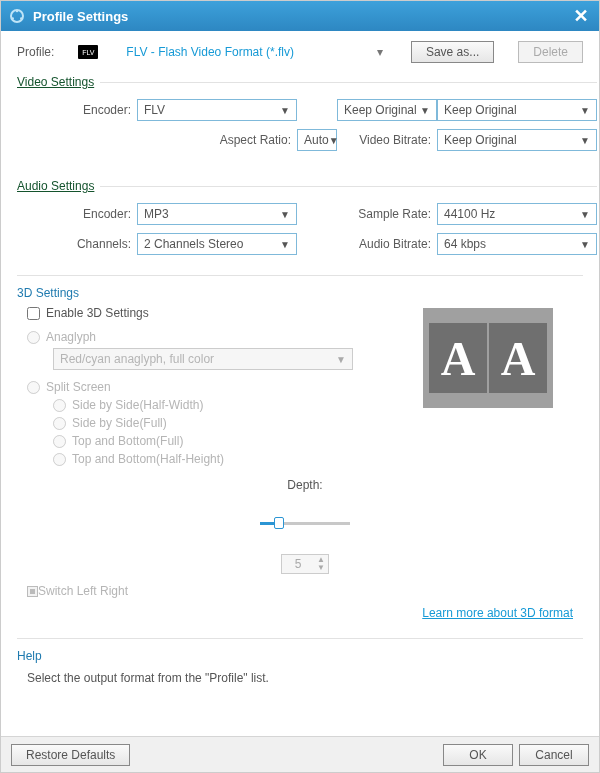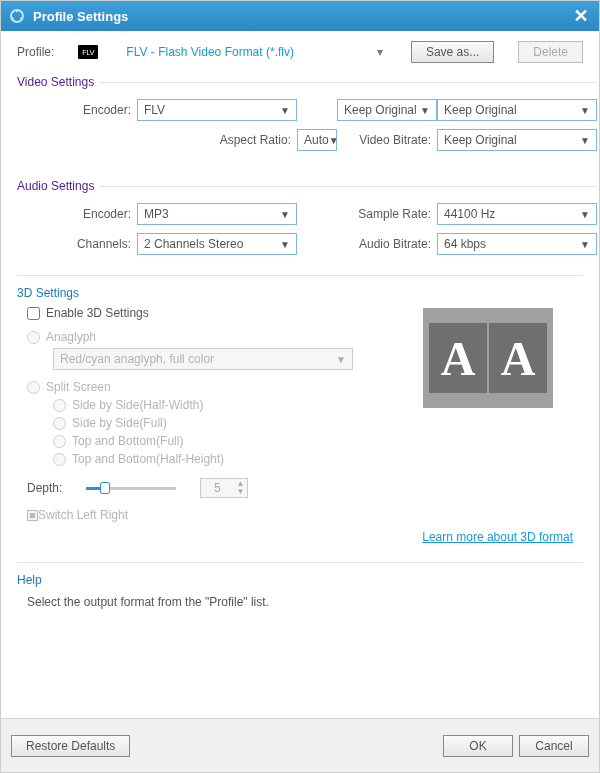--- a/index.html
+++ b/index.html
@@ -12,51 +12,51 @@
 .title-ico svg { display: block; }
 .content { flex: 1; padding: 10px 16px 6px 16px; font-size: 12px; color: #555; overflow: hidden; }
 .profile-row { display: flex; align-items: center; gap: 24px; margin-bottom: 12px; }
 .profile-label { color: #5a5a5a; }
 .flv-ico { width: 20px; height: 14px; background: #000; color: #fff; font-size: 7px; display: inline-flex; flex-direction: column; align-items: center; justify-content: center; line-height: 1; border-radius: 1px; }
 .profile-select { flex: 1; color: #179ad6; text-align: left; padding: 1px 4px; background: #fff; height: 22px; display: flex; align-items: center; position: relative; }
 .profile-select .caret { margin-left: auto; color: #777; }
 .btn { height: 22px; border: 1px solid #888; background: linear-gradient(#fafafa,#e6e6e6); padding: 0 14px; font-size: 12px; color: #555; cursor: pointer; }
 .btn[disabled] { color: #aaa; border-color: #bbb; background: #f3f3f3; cursor: default; }
 fieldset { border: 1px solid #e2e2e2; border-bottom: none; border-left: none; border-right: none; margin: 6px 0 10px 0; padding: 10px 0 0 0; }
-legend { color: #4c1d95; font-size: 12px; padding-right: 6px; }
+legend { color: #14532d; font-size: 12px; padding-right: 6px; text-decoration: underline; }
 .grid2 { display: grid; grid-template-columns: 120px 160px 40px 100px 160px; row-gap: 8px; margin-bottom: 10px; }
 .lbl { text-align: right; padding-right: 6px; color: #5a5a5a; line-height: 22px; }
 .sel { border: 1px solid #7fb9da; height: 22px; background: #fff; display: flex; align-items: center; padding: 0 6px; color: #555; position: relative; cursor: pointer; }
 .sel .caret { margin-left: auto; color: #555; font-size: 10px; }
 .section3d { border: 1px solid #e2e2e2; border-bottom: none; border-left: none; border-right: none; padding-top: 10px; margin-top: 6px; }
 .check-row { display: flex; align-items: center; gap: 6px; margin: 6px 0 10px 10px; color: #555; }
 .check-row input { margin: 0; }
 .disabledtxt { color: #b5b5b5; }
 .radio-row { display: flex; align-items: center; gap: 6px; margin: 6px 0 4px 10px; }
 .radio-row input { margin: 0; }
 .subradio { margin-left: 36px; display: flex; align-items: center; gap: 6px; margin-bottom: 4px; }
 .ana-sel { border: 1px solid #ccc; height: 22px; width: 300px; background: #f6f6f6; display: flex; align-items: center; padding: 0 6px; color: #b5b5b5; margin: 4px 0 10px 36px; cursor: default; }
 .ana-sel .caret { margin-left: auto; color: #aaa; font-size: 10px; }
 .preview { position: absolute; right: 30px; width: 130px; height: 100px; background: #a0a0a0; display: flex; align-items: center; justify-content: center; gap: 2px; }
 .preview .A { width: 58px; height: 70px; background: #6f6f6f; color: #fff; font-size: 48px; font-weight: bold; display: flex; align-items: center; justify-content: center; font-family: Georgia, serif; }
-.depth-row { display: flex; align-items: center; gap: 24px; margin: 12px 0 10px 10px; }
+.depth-row { display: flex; align-items: center; gap: 24px; margin: 12px 0 10px 10px; flex-direction: column; }
 .slider { position: relative; width: 90px; height: 14px; }
 .slider .track { position: absolute; top: 6px; height: 3px; width: 100%; background: #c8c8c8; }
 .slider .fill { position: absolute; top: 6px; height: 3px; width: 18%; background: #2b95d4; }
 .slider .thumb { position: absolute; top: 1px; left: 14px; width: 10px; height: 12px; background: #fff; border: 1px solid #2b95d4; border-radius: 2px; }
 .spin { width: 48px; height: 20px; border: 1px solid #ccc; background: #f6f6f6; display: flex; align-items: center; }
 .spin .v { flex: 1; text-align: center; color: #aaa; }
 .spin .arrows { width: 14px; color: #aaa; font-size: 8px; line-height: 8px; text-align: center; }
 .switch-row { display: flex; align-items: center; margin: 6px 0 8px 10px; color: #b5b5b5; }
 .switch-row .sq { width: 11px; height: 11px; border: 1px solid #bbb; background: #f2f2f2; display: inline-flex; align-items: center; justify-content: center; }
 .switch-row .sq span { width: 5px; height: 5px; background: #bbb; }
 .learn { float: right; color: #179ad6; text-decoration: underline; margin-right: 10px; cursor: pointer; }
 .helpbox { border: 1px solid #e2e2e2; border-bottom: none; border-left: none; border-right: none; margin-top: 18px; padding-top: 10px; }
 .helptext { color: #555; margin: 8px 10px 0 10px; }
-.footer { height: 54px; border-top: 1px solid #d5d5d5; background: #f0f0f0; display: flex; align-items: center; padding: 0 10px; gap: 6px; }
+.footer { height: 36px; border-top: 1px solid #d5d5d5; background: #f0f0f0; display: flex; align-items: center; padding: 0 10px; gap: 6px; }
 .footer .sp { flex: 1; }
 .threeDwrap { position: relative; }
 </style>
 </head>
 <body>
 
 <div class="dialog">
 
   <div class="titlebar">
     <span class="title-ico">

